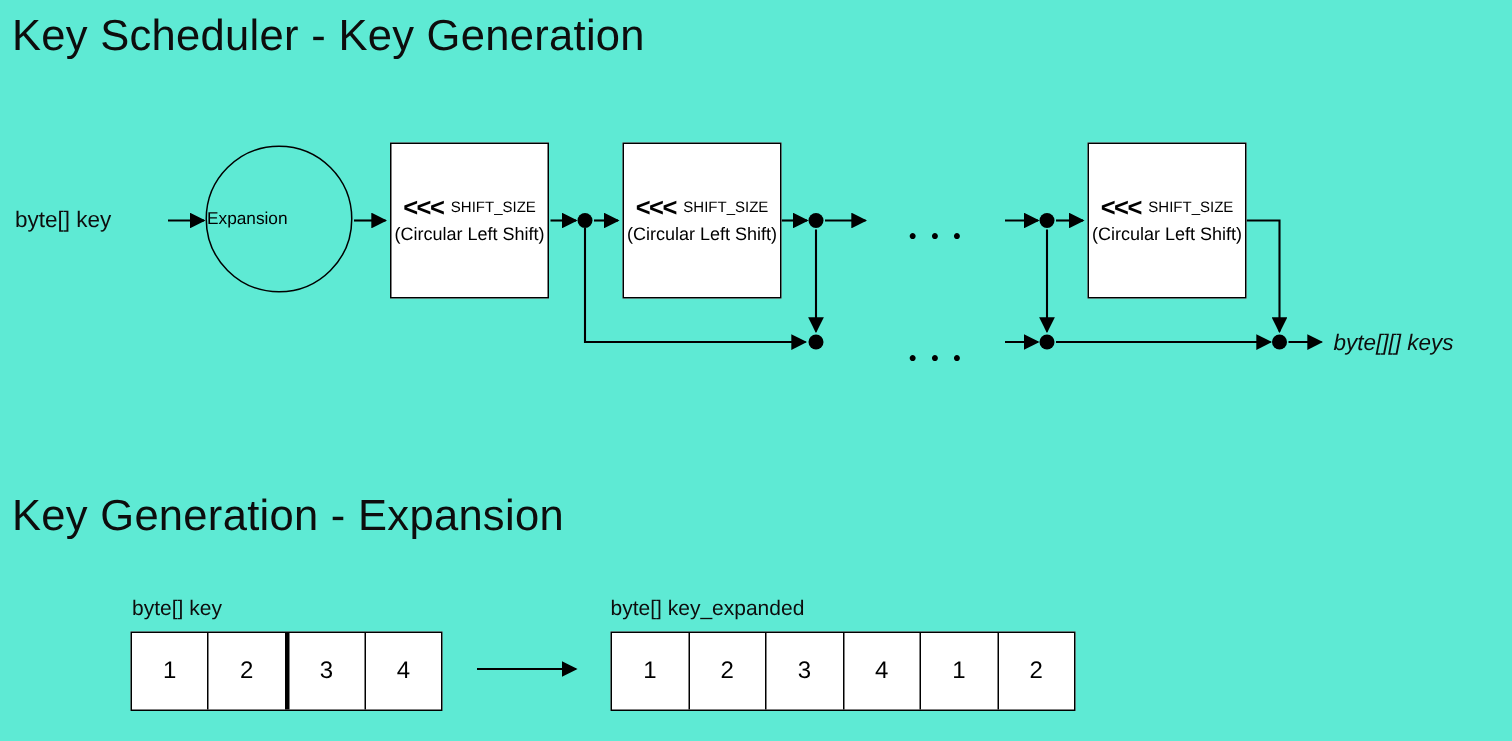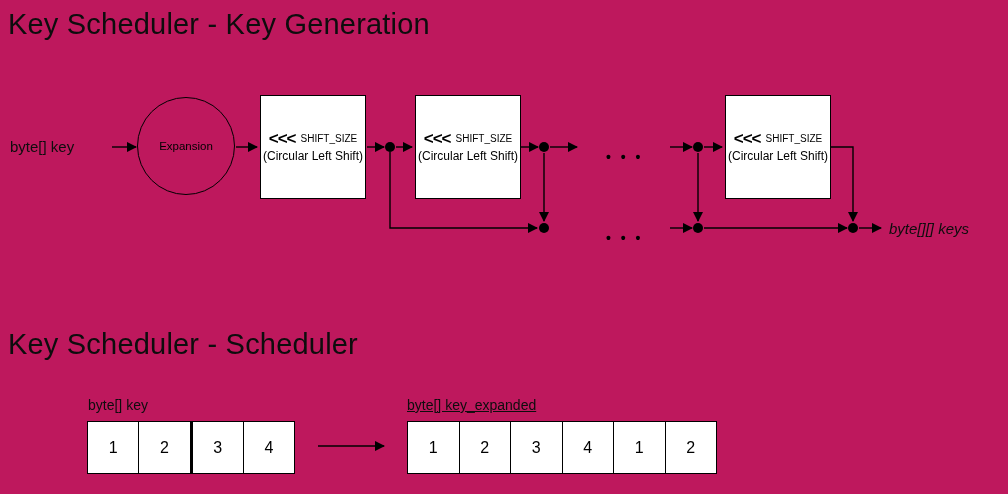--- a/index.html
+++ b/index.html
@@ -1,32 +1,32 @@
 <!DOCTYPE html>
 <html><head>
 <meta charset="utf-8">
 <style>
   html,body{margin:0;padding:0;background:#fff;}
   .canvas{
-    position:relative;width:1008px;height:494px;background:#be185d;overflow:hidden;
+    position:relative;width:1008px;height:494px;background:#5eead4;overflow:hidden;
     font-family:"Liberation Sans", sans-serif;color:#000;
   }
   .title{
     position:absolute;left:8px;font-size:29px;line-height:38px;color:#0d0d0d;
     white-space:nowrap;letter-spacing:0.2px;
   }
   .t1{top:5px;}
   .t2{top:325px;}
   .wires{position:absolute;left:0;top:0;}
   .label{position:absolute;font-size:15px;line-height:20px;white-space:nowrap;color:#0d0d0d;}
   .lbl-input{left:10px;top:137px;}
   .lbl-output{left:889px;top:219px;font-style:italic;}
   .circle{
     position:absolute;left:137px;top:97px;width:98px;height:98px;border:1.5px solid #000;
-    border-radius:50%;display:flex;align-items:center;justify-content:center;box-sizing:border-box;
+    border-radius:50%;display:flex;align-items:center;justify-content:flex-start;box-sizing:border-box;
   }
   .circle span{font-size:11.5px;}
   .shiftbox{
     position:absolute;top:95px;width:106px;height:104px;border:1.5px solid #000;
     box-sizing:border-box;display:flex;flex-direction:column;align-items:center;justify-content:center;
     background:#fff;
   }
   .sb1{left:260px;}
   .sb2{left:415px;}
   .sb3{left:725px;}
@@ -35,21 +35,21 @@
   .shiftbox .sname{font-size:10px;line-height:16px;}
   .shiftbox .row2{font-size:12px;line-height:15px;margin-top:1px;white-space:nowrap;}
   .ellipsis{
     position:absolute;font-size:14px;font-weight:bold;letter-spacing:3px;line-height:18px;
     white-space:nowrap;color:#000;
   }
   .ell-top{left:606px;top:148px;}
   .ell-bottom{left:606px;top:229px;}
   .arr-label{position:absolute;top:396px;font-size:14px;line-height:19px;white-space:nowrap;color:#0d0d0d;}
   .al-in{left:88px;}
-  .al-out{left:407px;text-decoration:underline;}
+  .al-out{left:407px;}
   .bytetable{
     position:absolute;top:421px;height:53px;border:1.5px solid #000;box-sizing:border-box;
     display:flex;background:#fff;
   }
   .bt-in{left:87px;width:208px;}
   .bt-out{left:407px;width:310px;}
   .bytetable .cell{
     flex:1;display:flex;align-items:center;justify-content:center;
     font-size:16px;border-left:1px solid #000;
   }
@@ -125,21 +125,21 @@
       <span class="sname">SHIFT_SIZE</span>
     </div>
     <div class="row2">(Circular Left Shift)</div>
   </div>
 
   <div class="ellipsis ell-top">• • •</div>
   <div class="ellipsis ell-bottom">• • •</div>
 
   <div class="label lbl-output">byte[][] keys</div>
 
-  <div class="title t2">Key Scheduler - Scheduler</div>
+  <div class="title t2">Key Generation - Expansion</div>
 
   <div class="arr-label al-in">byte[] key</div>
   <div class="bytetable bt-in">
     <div class="cell">1</div>
     <div class="cell">2</div>
     <div class="cell thick">3</div>
     <div class="cell">4</div>
   </div>
 
   <div class="arr-label al-out">byte[] key_expanded</div>

